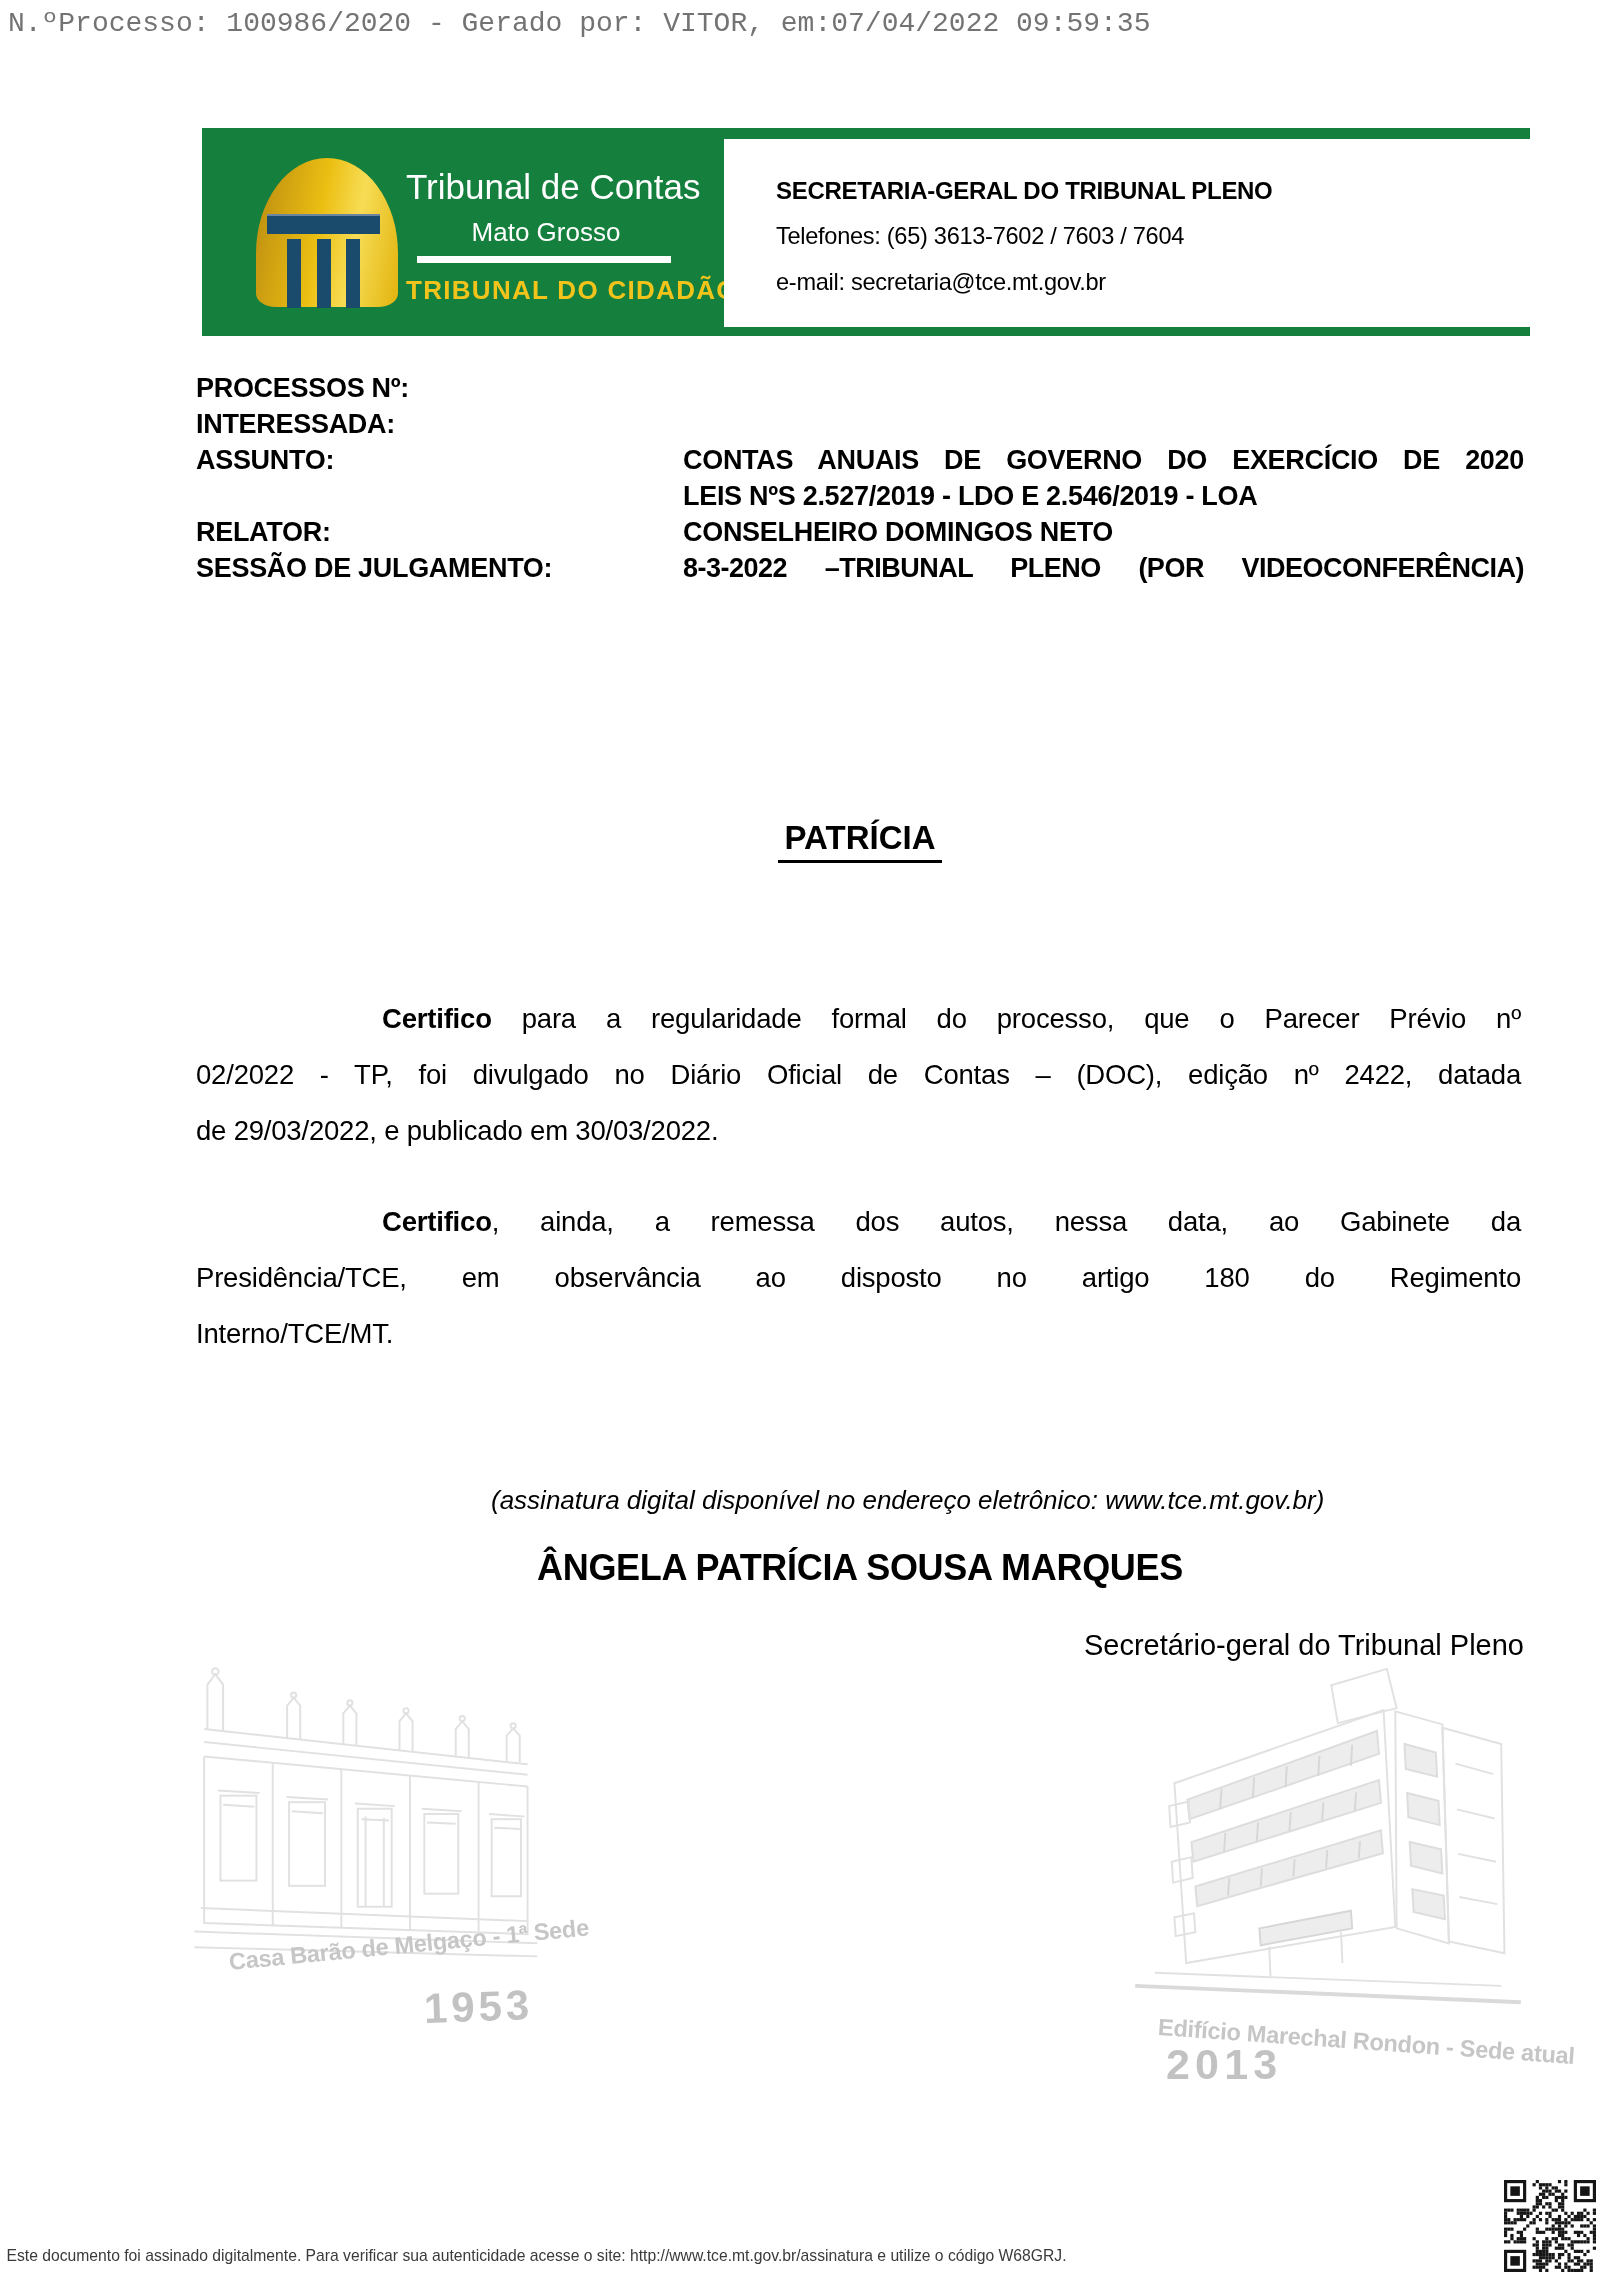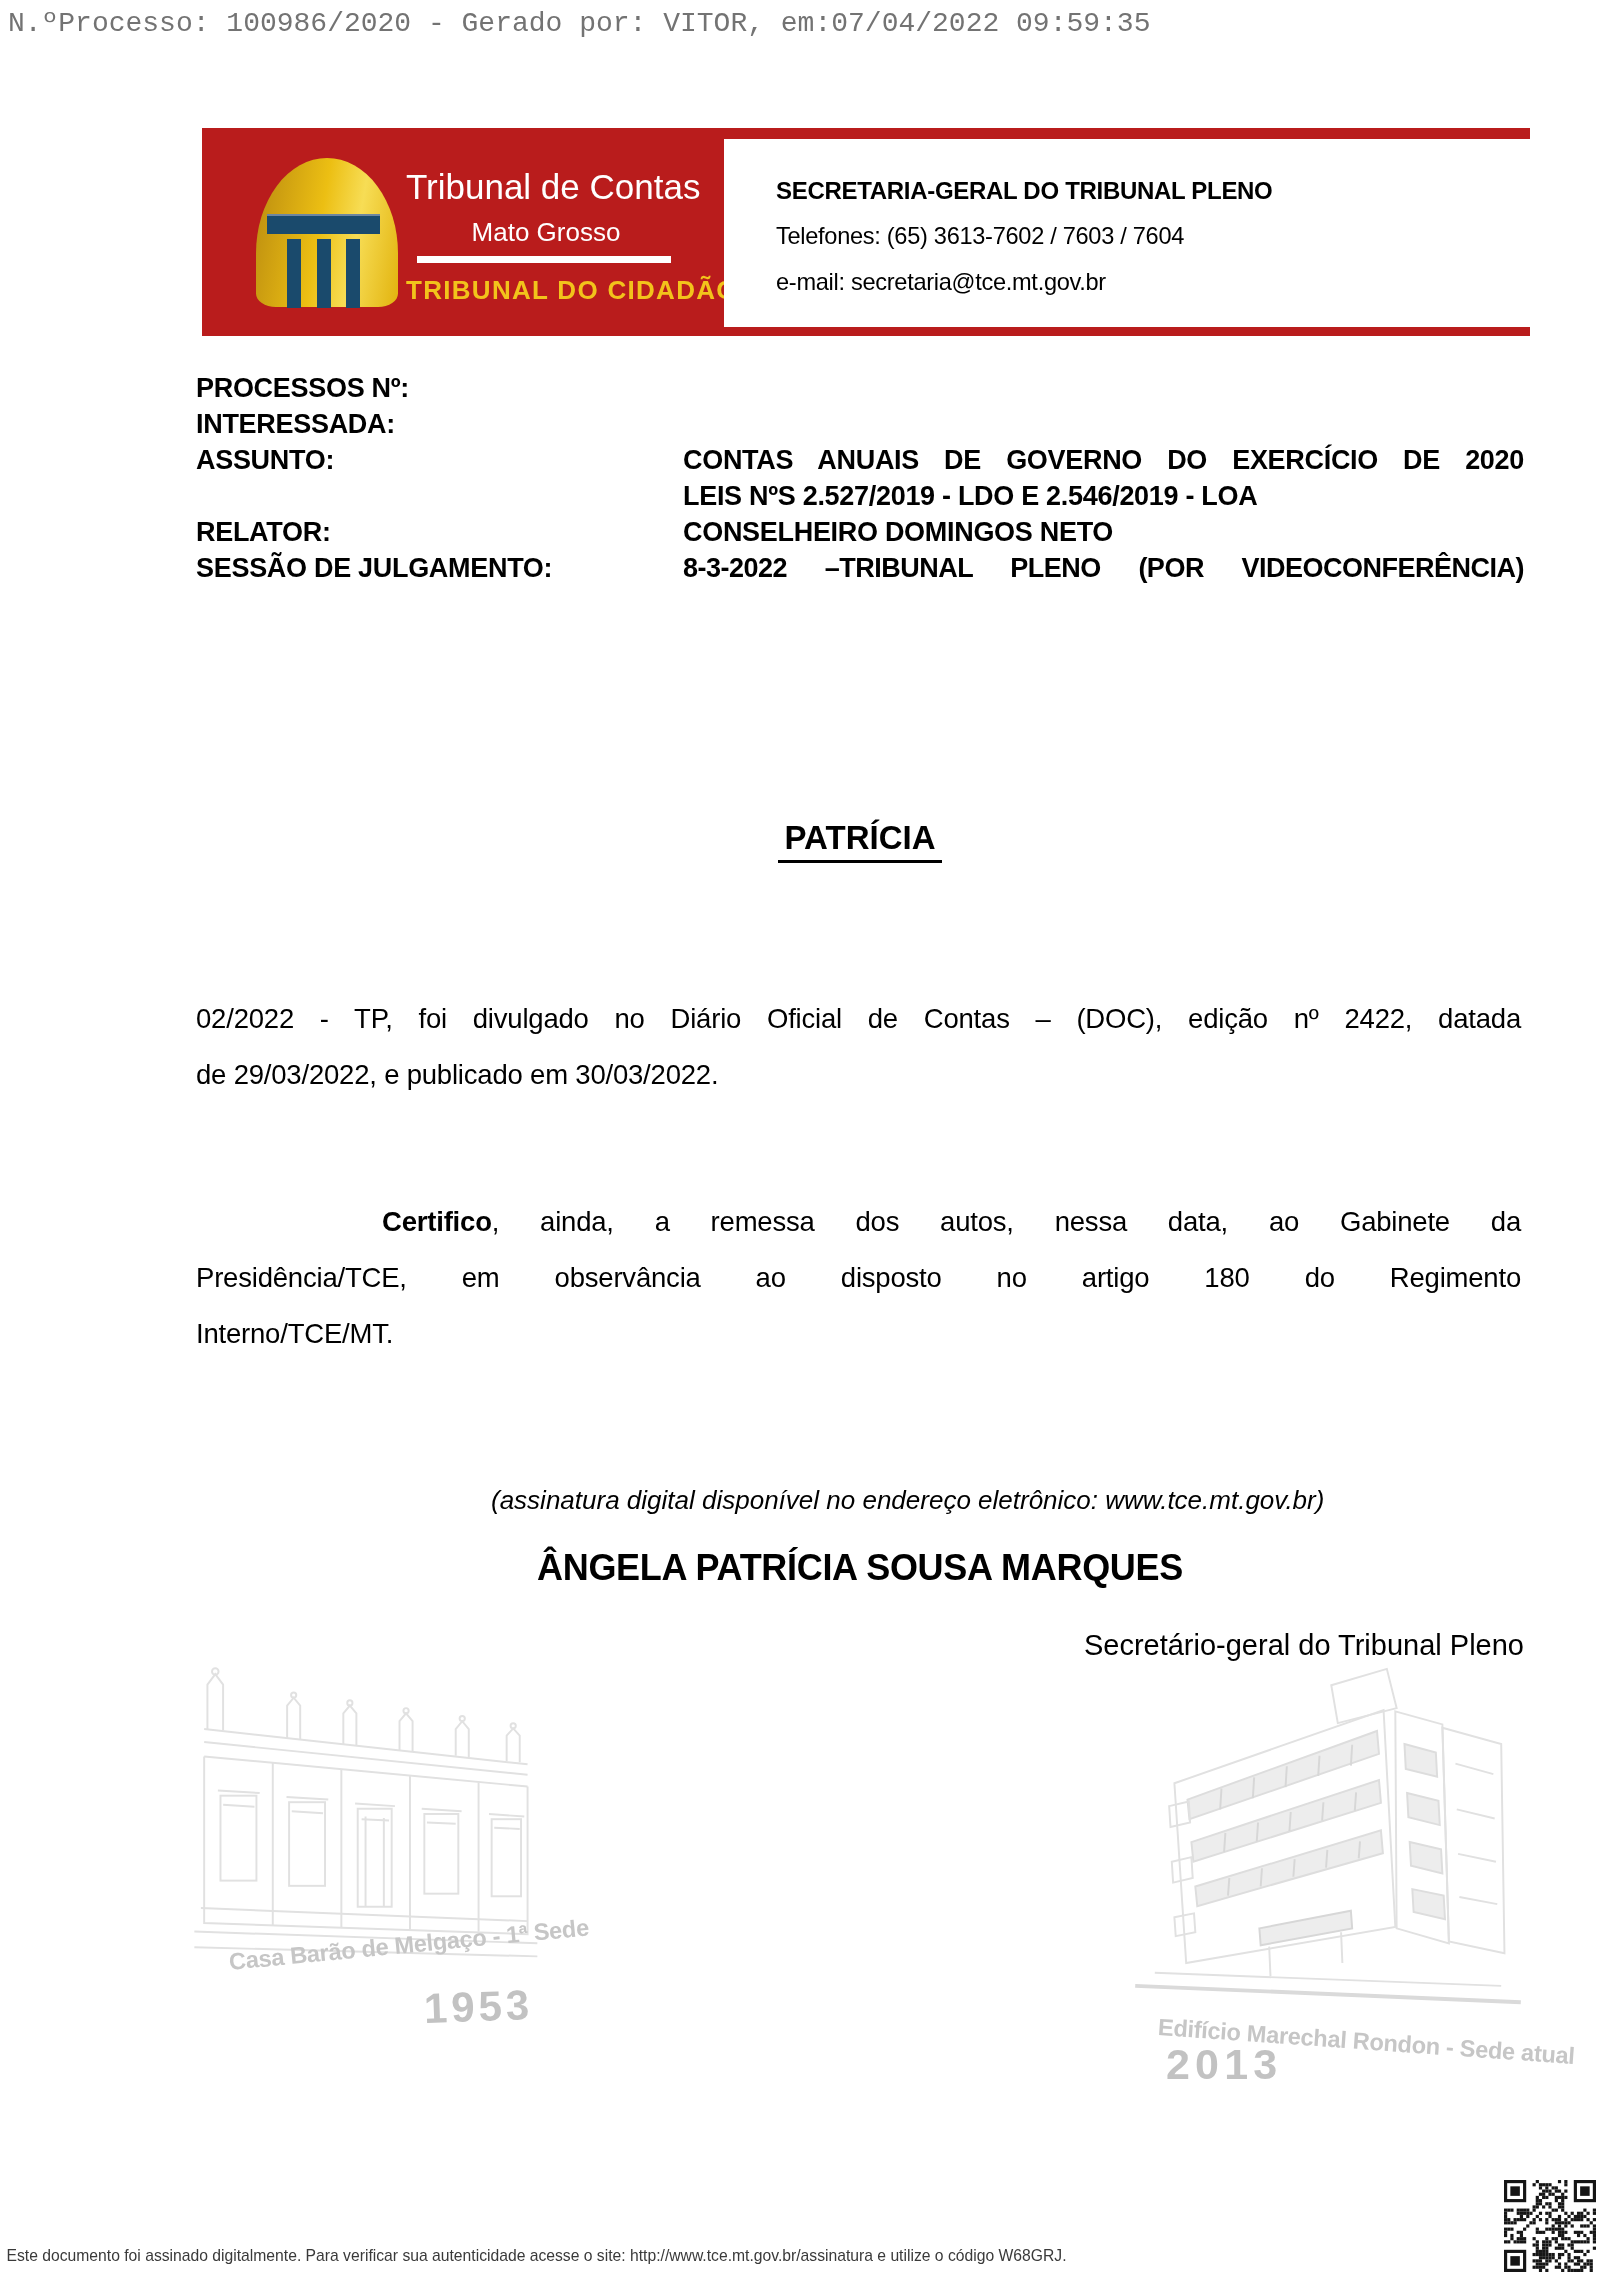--- a/index.html
+++ b/index.html
@@ -4,21 +4,21 @@
 <style>
   html,body{margin:0;padding:0;background:#ffffff;}
   .page{position:relative;width:1623px;height:2295px;background:#ffffff;overflow:hidden;
         font-family:"Liberation Sans",sans-serif;color:#000;}
 
   
   .gen-line{position:absolute;left:7.9px;top:7.9px;font-family:Liberation Mono, monospace;
             font-size:28px;color:#737373;white-space:nowrap;}
 
   
-  .brand-box{position:absolute;left:202px;top:128px;width:1328px;height:208px;background:#b91c1c;}
+  .brand-box{position:absolute;left:202px;top:128px;width:1328px;height:208px;background:#15803d;}
   .dept-panel{position:absolute;left:522px;top:10.5px;width:990px;height:188px;background:#ffffff;
               padding:38px 0 0 52px;box-sizing:border-box;}
   .dept-title{font-size:24px;font-weight:bold;letter-spacing:-0.3px;margin-bottom:18.3px;}
   .dept-line{font-size:23.6px;letter-spacing:-0.3px;margin-bottom:19px;}
 
   
   .logo{position:absolute;left:0;top:0;width:522px;height:208px;}
   .dome{position:absolute;left:54px;top:30px;width:142px;height:149px;
         background:linear-gradient(100deg,#b98a10,#ecbf13 45%,#f7dd55 68%,#e2b30e);
         border-radius:50% 50% 14% 14% / 64% 64% 9% 9%;}
@@ -126,20 +126,21 @@
       <div class="case-label">SESSÃO DE JULGAMENTO:</div>
       <div>
         <div class="case-line jl tight">8-3-2022 –TRIBUNAL PLENO (POR VIDEOCONFERÊNCIA)</div>
       </div>
     </div>
   </section>
 
   <h1 class="title"><span>PATRÍCIA</span></h1>
 
   <section class="body-par par1">
+    <div class="bline jl indent"><b>Certifico</b><span> para a regularidade formal do processo, que o Parecer Prévio nº</span></div>
     <div class="bline jl">02/2022 - TP, foi divulgado no Diário Oficial de Contas – (DOC), edição nº 2422, datada</div>
     <div class="bline">de 29/03/2022, e publicado em 30/03/2022.</div>
   </section>
 
   <section class="body-par par2">
     <div class="bline jl indent"><b>Certifico</b><span>, ainda, a remessa dos autos, nessa data, ao Gabinete da</span></div>
     <div class="bline jl">Presidência/TCE, em observância ao disposto no artigo 180 do Regimento</div>
     <div class="bline">Interno/TCE/MT.</div>
   </section>
 

